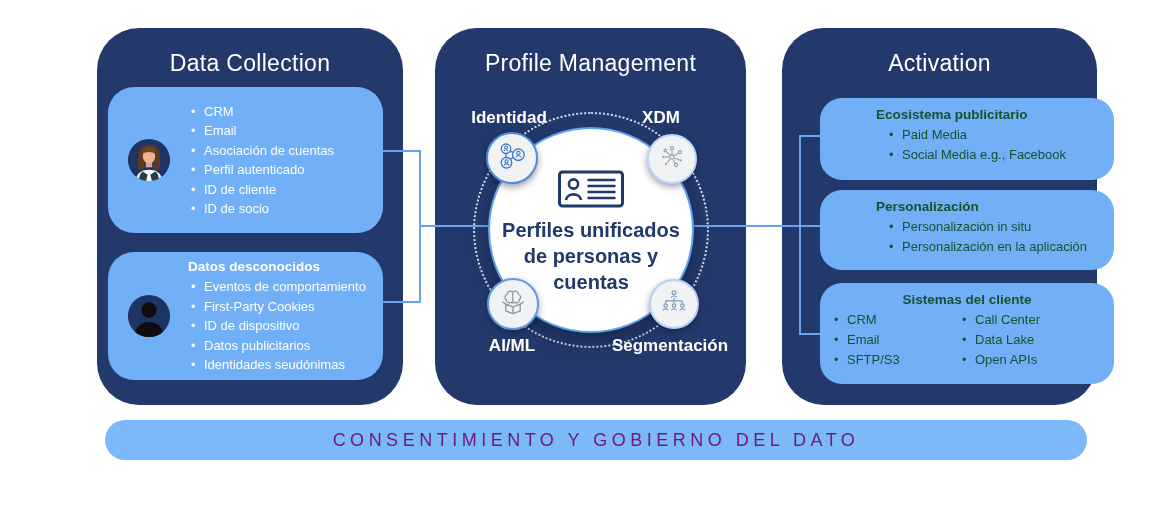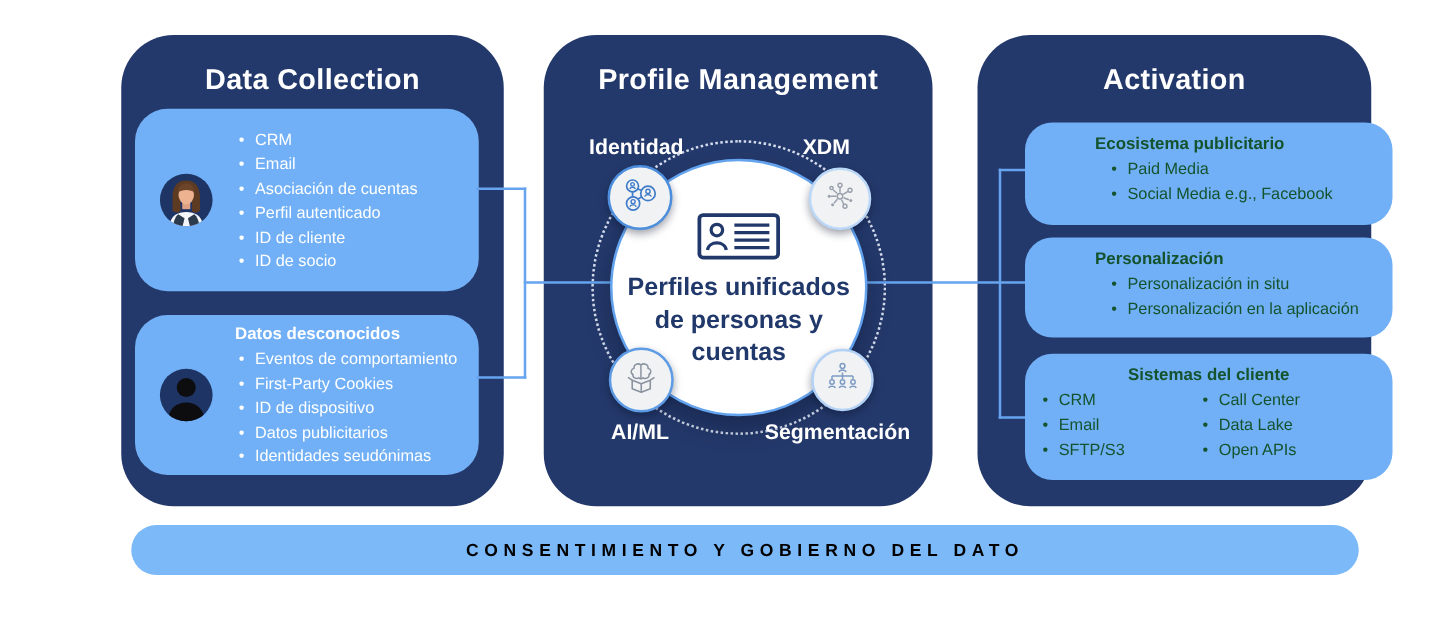--- a/index.html
+++ b/index.html
@@ -5,21 +5,21 @@
   html,body { margin:0; padding:0; background:#ffffff; }
   .stage {
     position:relative; width:1162px; height:514px; background:#ffffff;
     font-family:"Liberation Sans","DejaVu Sans",sans-serif; overflow:hidden;
   }
   
   .panel { position:absolute; top:28px; height:377px; background:#24396B; border-radius:42px; }
   #panel-dc  { left:97px;  width:306px; }
   #panel-pm  { left:435px; width:311px; }
   #panel-act { left:782px; width:315px; }
-  .panel-title { color:#fff; font-size:23px; font-weight:bold; text-align:center; margin:0; padding-top:22px; letter-spacing:.3px; }
+  .panel-title { color:#fff; font-size:23px; font-weight:normal; text-align:center; margin:0; padding-top:22px; letter-spacing:.3px; }
 
   
   .lcard { position:absolute; left:11px; width:275px; background:#71B0F6; border-radius:26px;
            color:#fff; display:flex; align-items:center; }
   #lcard1 { top:59px;  height:146px; }
   #lcard2 { top:224px; height:128px; }
   .avatar { position:absolute; left:19px; top:50%; transform:translateY(-50%); width:44px; height:44px; }
   .lcard .content { margin-left:80px; margin-right:4px; }
   .card-heading { font-size:13.5px; font-weight:700; line-height:20px; }
   .lcard .card-heading { white-space:nowrap; }
@@ -71,21 +71,21 @@
   #cl-v { left:419px; top:150px; width:2px;   height:153px; }
   #cl-m { left:419px; top:225px; width:71px;  height:2px; }
   #cr-m { left:693px; top:225px; width:127px; height:2px; }
   #cr-v { left:799px; top:135px; width:2px;   height:200px; }
   #cr-t { left:799px; top:135px; width:21px;  height:2px; }
   #cr-b { left:799px; top:333px; width:21px;  height:2px; }
 
   
   .banner { position:absolute; left:105px; top:420px; width:982px; height:40px; background:#7CB9F9;
             border-radius:21px; display:flex; align-items:center; justify-content:center; }
-  .banner span { color:#000000; font-size:14px; font-weight:700; letter-spacing:4.5px; }
+  .banner span { color:#701a75; font-size:18px; font-weight:400; letter-spacing:4.5px; }
 </style>
 </head>
 <body>
 
 <div class="stage">
 
   <section class="panel" id="panel-dc">
     <h2 class="panel-title">Data Collection</h2>
 
     <div class="lcard" id="lcard1">

